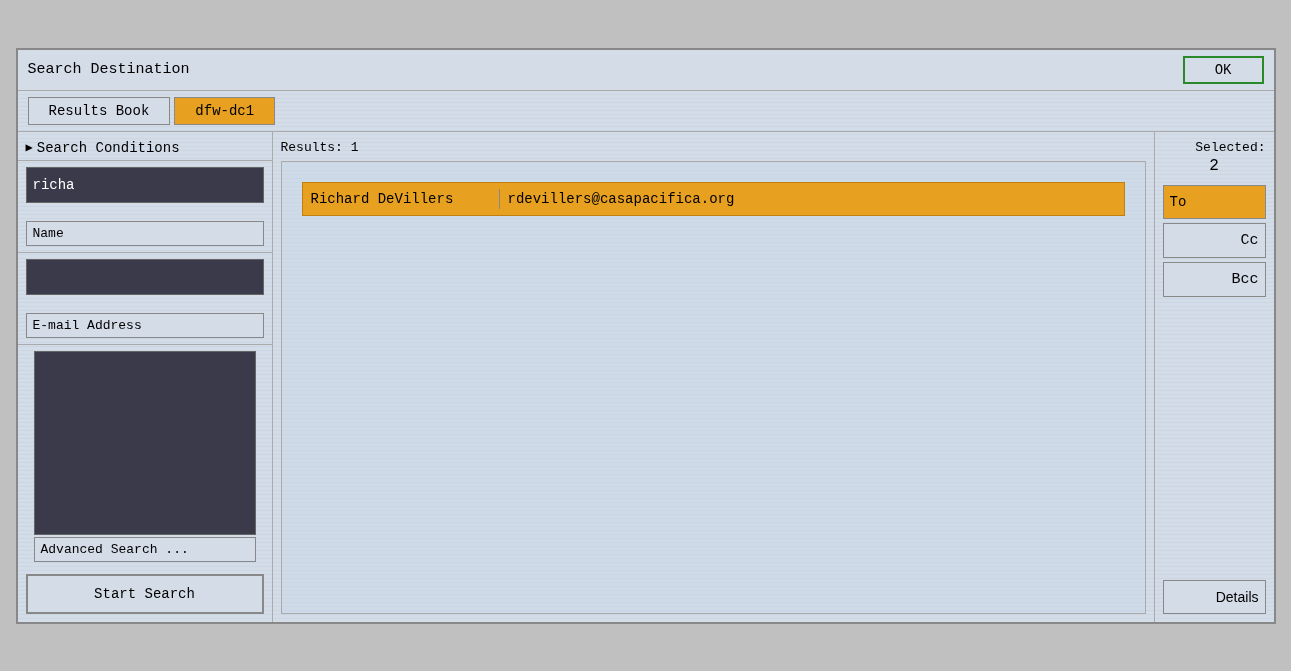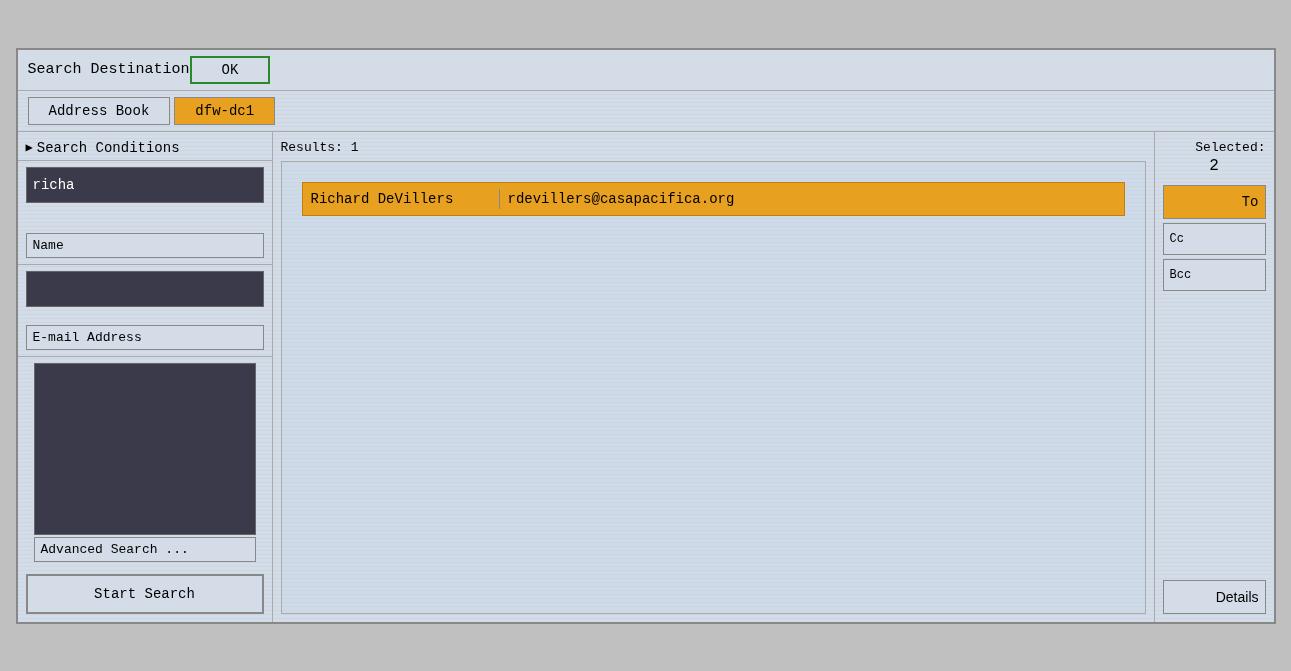--- a/index.html
+++ b/index.html
@@ -24,20 +24,21 @@
         transparent,
         transparent 3px,
         rgba(180,200,220,0.3) 3px,
         rgba(180,200,220,0.3) 4px
       );
     }
 
     .title-bar {
       display: flex;
       align-items: center;
+      justify-content: space-between;
       padding: 6px 10px;
       background: #d4dce8;
       border-bottom: 1px solid #aaa;
     }
 
     .title-text {
       font-size: 15px;
       font-weight: normal;
       color: #000;
     }
@@ -108,21 +109,21 @@
     .arrow-icon {
       color: #000;
       margin-right: 4px;
       font-size: 12px;
     }
 
     .search-field-group {
       display: flex;
       flex-direction: column;
       padding: 6px 8px;
-      gap: 12px;
+      gap: 0;
       border-bottom: 1px solid #aaa;
     }
 
     .search-input-dark {
       background: #3a3a4a;
       border: 1px solid #666;
       color: #fff;
       font-family: 'Courier New', Courier, monospace;
       font-size: 14px;
       padding: 4px 6px;
@@ -276,34 +277,34 @@
     }
 
     .to-button {
       background: #e8a020;
       border: 1px solid #888;
       padding: 8px 6px;
       font-size: 14px;
       font-family: 'Courier New', Courier, monospace;
       cursor: pointer;
       color: #000;
+      text-align: left;
+      margin-bottom: 4px;
+      width: 100%;
+    }
+
+    .cc-button, .bcc-button {
+      background: #d4dce8;
+      border: 1px solid #888;
+      padding: 8px 6px;
+      font-size: 15px;
+      font-family: 'Courier New', Courier, monospace;
+      cursor: pointer;
+      color: #000;
       text-align: right;
-      margin-bottom: 4px;
-      width: 100%;
-    }
-
-    .cc-button, .bcc-button {
-      background: #d4dce8;
-      border: 1px solid #888;
-      padding: 8px 6px;
-      font-size: 12px;
-      font-family: 'Courier New', Courier, monospace;
-      cursor: pointer;
-      color: #000;
-      text-align: left;
       margin-bottom: 4px;
       width: 100%;
     }
 
     .details-button {
       background: #d4dce8;
       border: 1px solid #888;
       padding: 8px 6px;
       font-size: 14px;
       font-family: Liberation Sans, sans-serif;
@@ -334,21 +335,21 @@
 
 <div class="dialog">
 
   <div class="title-bar">
     <span class="title-text">Search Destination</span>
     <button class="ok-button">OK</button>
   </div>
 
 
   <div class="tabs-row">
-    <button class="tab-button">Address Book</button>
+    <button class="tab-button">Results Book</button>
     <button class="tab-button active">dfw-dc1</button>
   </div>
 
   <div class="main-content">
 
     <div class="left-panel">
 
       <div class="search-conditions-header">
         <span class="arrow-icon">▶</span>
         <span>Search Conditions</span>

